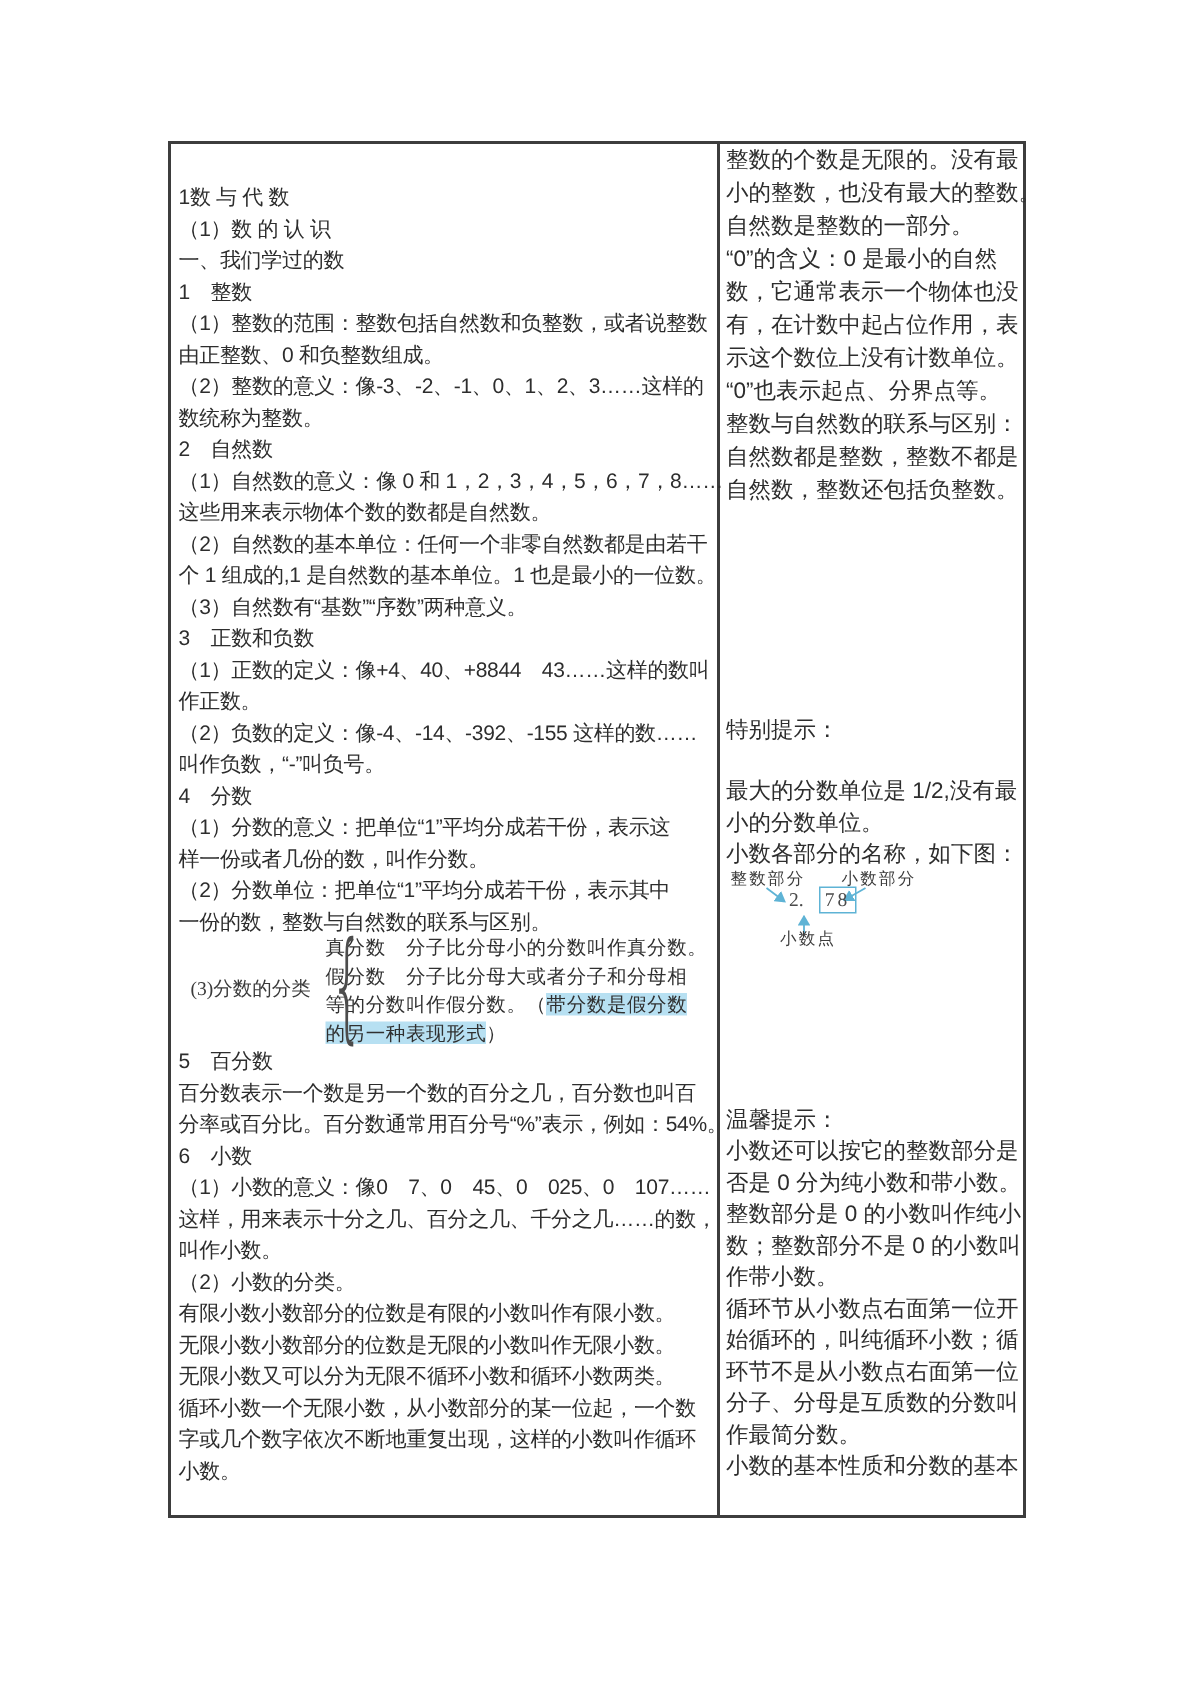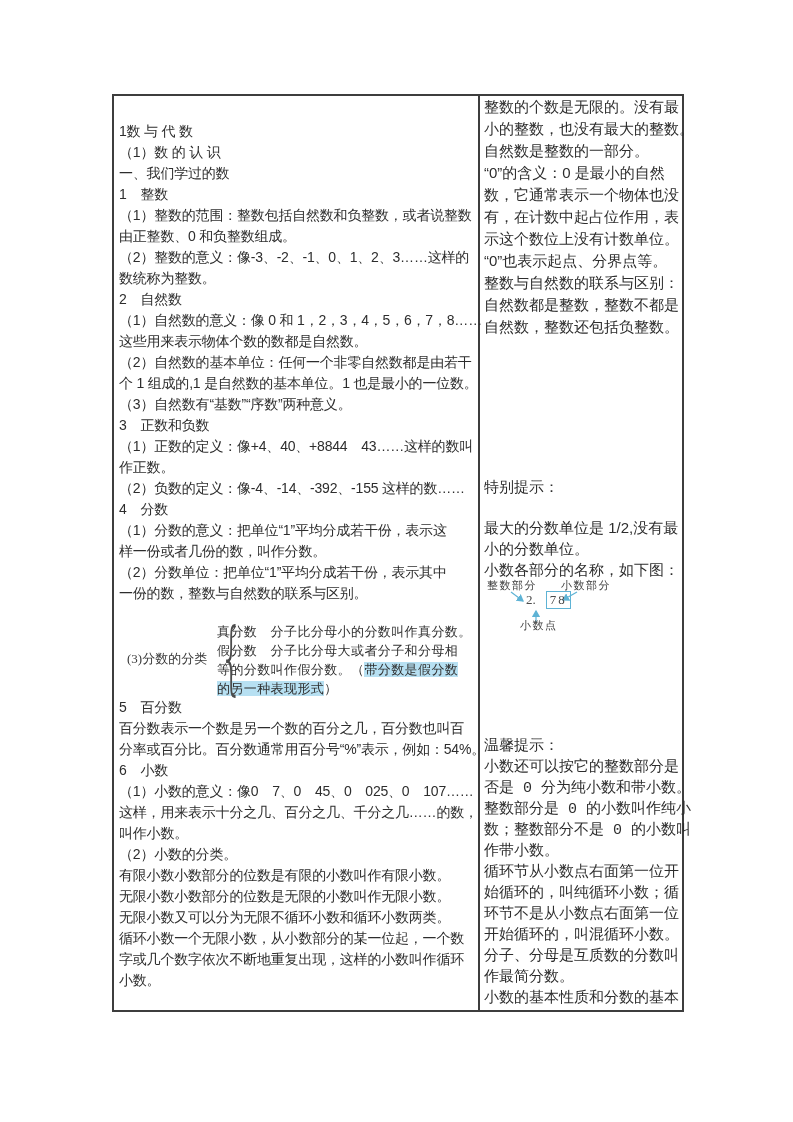--- a/index.html
+++ b/index.html
@@ -35,21 +35,21 @@
     margin-left:90px;
     font-family:"Liberation Serif", serif; font-size:13px; line-height:19px; color:#303030;
     letter-spacing:0.4px; padding-top:2px;
   }
   .cls-lines .hl { background:var(--hl, #b7e0f2); }
 
   
   .r-para1   { position:absolute; left:4px; top:0;     font-size:15px; line-height:22px; }
   .r-sptitle { position:absolute; left:4px; top:380px; font-size:15px; line-height:22px; }
   .r-special { position:absolute; left:4px; top:421px; font-size:15px; line-height:21px; }
-  .r-warm    { position:absolute; left:4px; top:640px; font-size:15px; line-height:21px;font-family:Liberation Mono, monospace; }
+  .r-warm    { position:absolute; left:4px; top:640px; font-size:15px; line-height:21px; }
 
   .r-diagram { position:absolute; left:0; top:482px; width:203px; height:66px; }
   .dg-label {
     position:absolute; font-family:Liberation Mono, monospace; font-size:11px; color:#3b3b3b;
     letter-spacing:1.5px; white-space:pre;
   }
   .dg-label-int   { left:7px;  top:0; }
   .dg-label-dec   { left:81px; top:0; }
   .dg-label-point { left:40px; top:40px; }
   .dg-number {
@@ -77,20 +77,21 @@
         <div class="tline">2　自然数</div>
         <div class="tline">（1）自然数的意义：像 0 和 1，2，3，4，5，6，7，8……</div>
         <div class="tline">这些用来表示物体个数的数都是自然数。</div>
         <div class="tline">（2）自然数的基本单位：任何一个非零自然数都是由若干</div>
         <div class="tline">个 1 组成的,1 是自然数的基本单位。1 也是最小的一位数。</div>
         <div class="tline">（3）自然数有“基数”“序数”两种意义。</div>
         <div class="tline">3　正数和负数</div>
         <div class="tline">（1）正数的定义：像+4、40、+8844　43……这样的数叫</div>
         <div class="tline">作正数。</div>
         <div class="tline">（2）负数的定义：像-4、-14、-392、-155 这样的数……</div>
+        <div class="tline">叫作负数，“-”叫负号。</div>
         <div class="tline">4　分数</div>
         <div class="tline">（1）分数的意义：把单位“1”平均分成若干份，表示这</div>
         <div class="tline">样一份或者几份的数，叫作分数。</div>
         <div class="tline">（2）分数单位：把单位“1”平均分成若干份，表示其中</div>
         <div class="tline">一份的数，整数与自然数的联系与区别。</div>
       </div>
 
     <div class="classification">
       <div class="cls-label">(3)分数的分类</div>
       <div class="cls-brace">
@@ -169,19 +170,18 @@
     <div class="r-warm">
         <div class="tline">温馨提示：</div>
         <div class="tline">小数还可以按它的整数部分是</div>
         <div class="tline">否是 0 分为纯小数和带小数。</div>
         <div class="tline">整数部分是 0 的小数叫作纯小</div>
         <div class="tline">数；整数部分不是 0 的小数叫</div>
         <div class="tline">作带小数。</div>
         <div class="tline">循环节从小数点右面第一位开</div>
         <div class="tline">始循环的，叫纯循环小数；循</div>
         <div class="tline">环节不是从小数点右面第一位</div>
-        <div class="tline">开始循环的，叫混循环小数。</div>
         <div class="tline">分子、分母是互质数的分数叫</div>
         <div class="tline">作最简分数。</div>
         <div class="tline">小数的基本性质和分数的基本</div>
       </div>
   </div>
 </div>
 
 </body></html>

